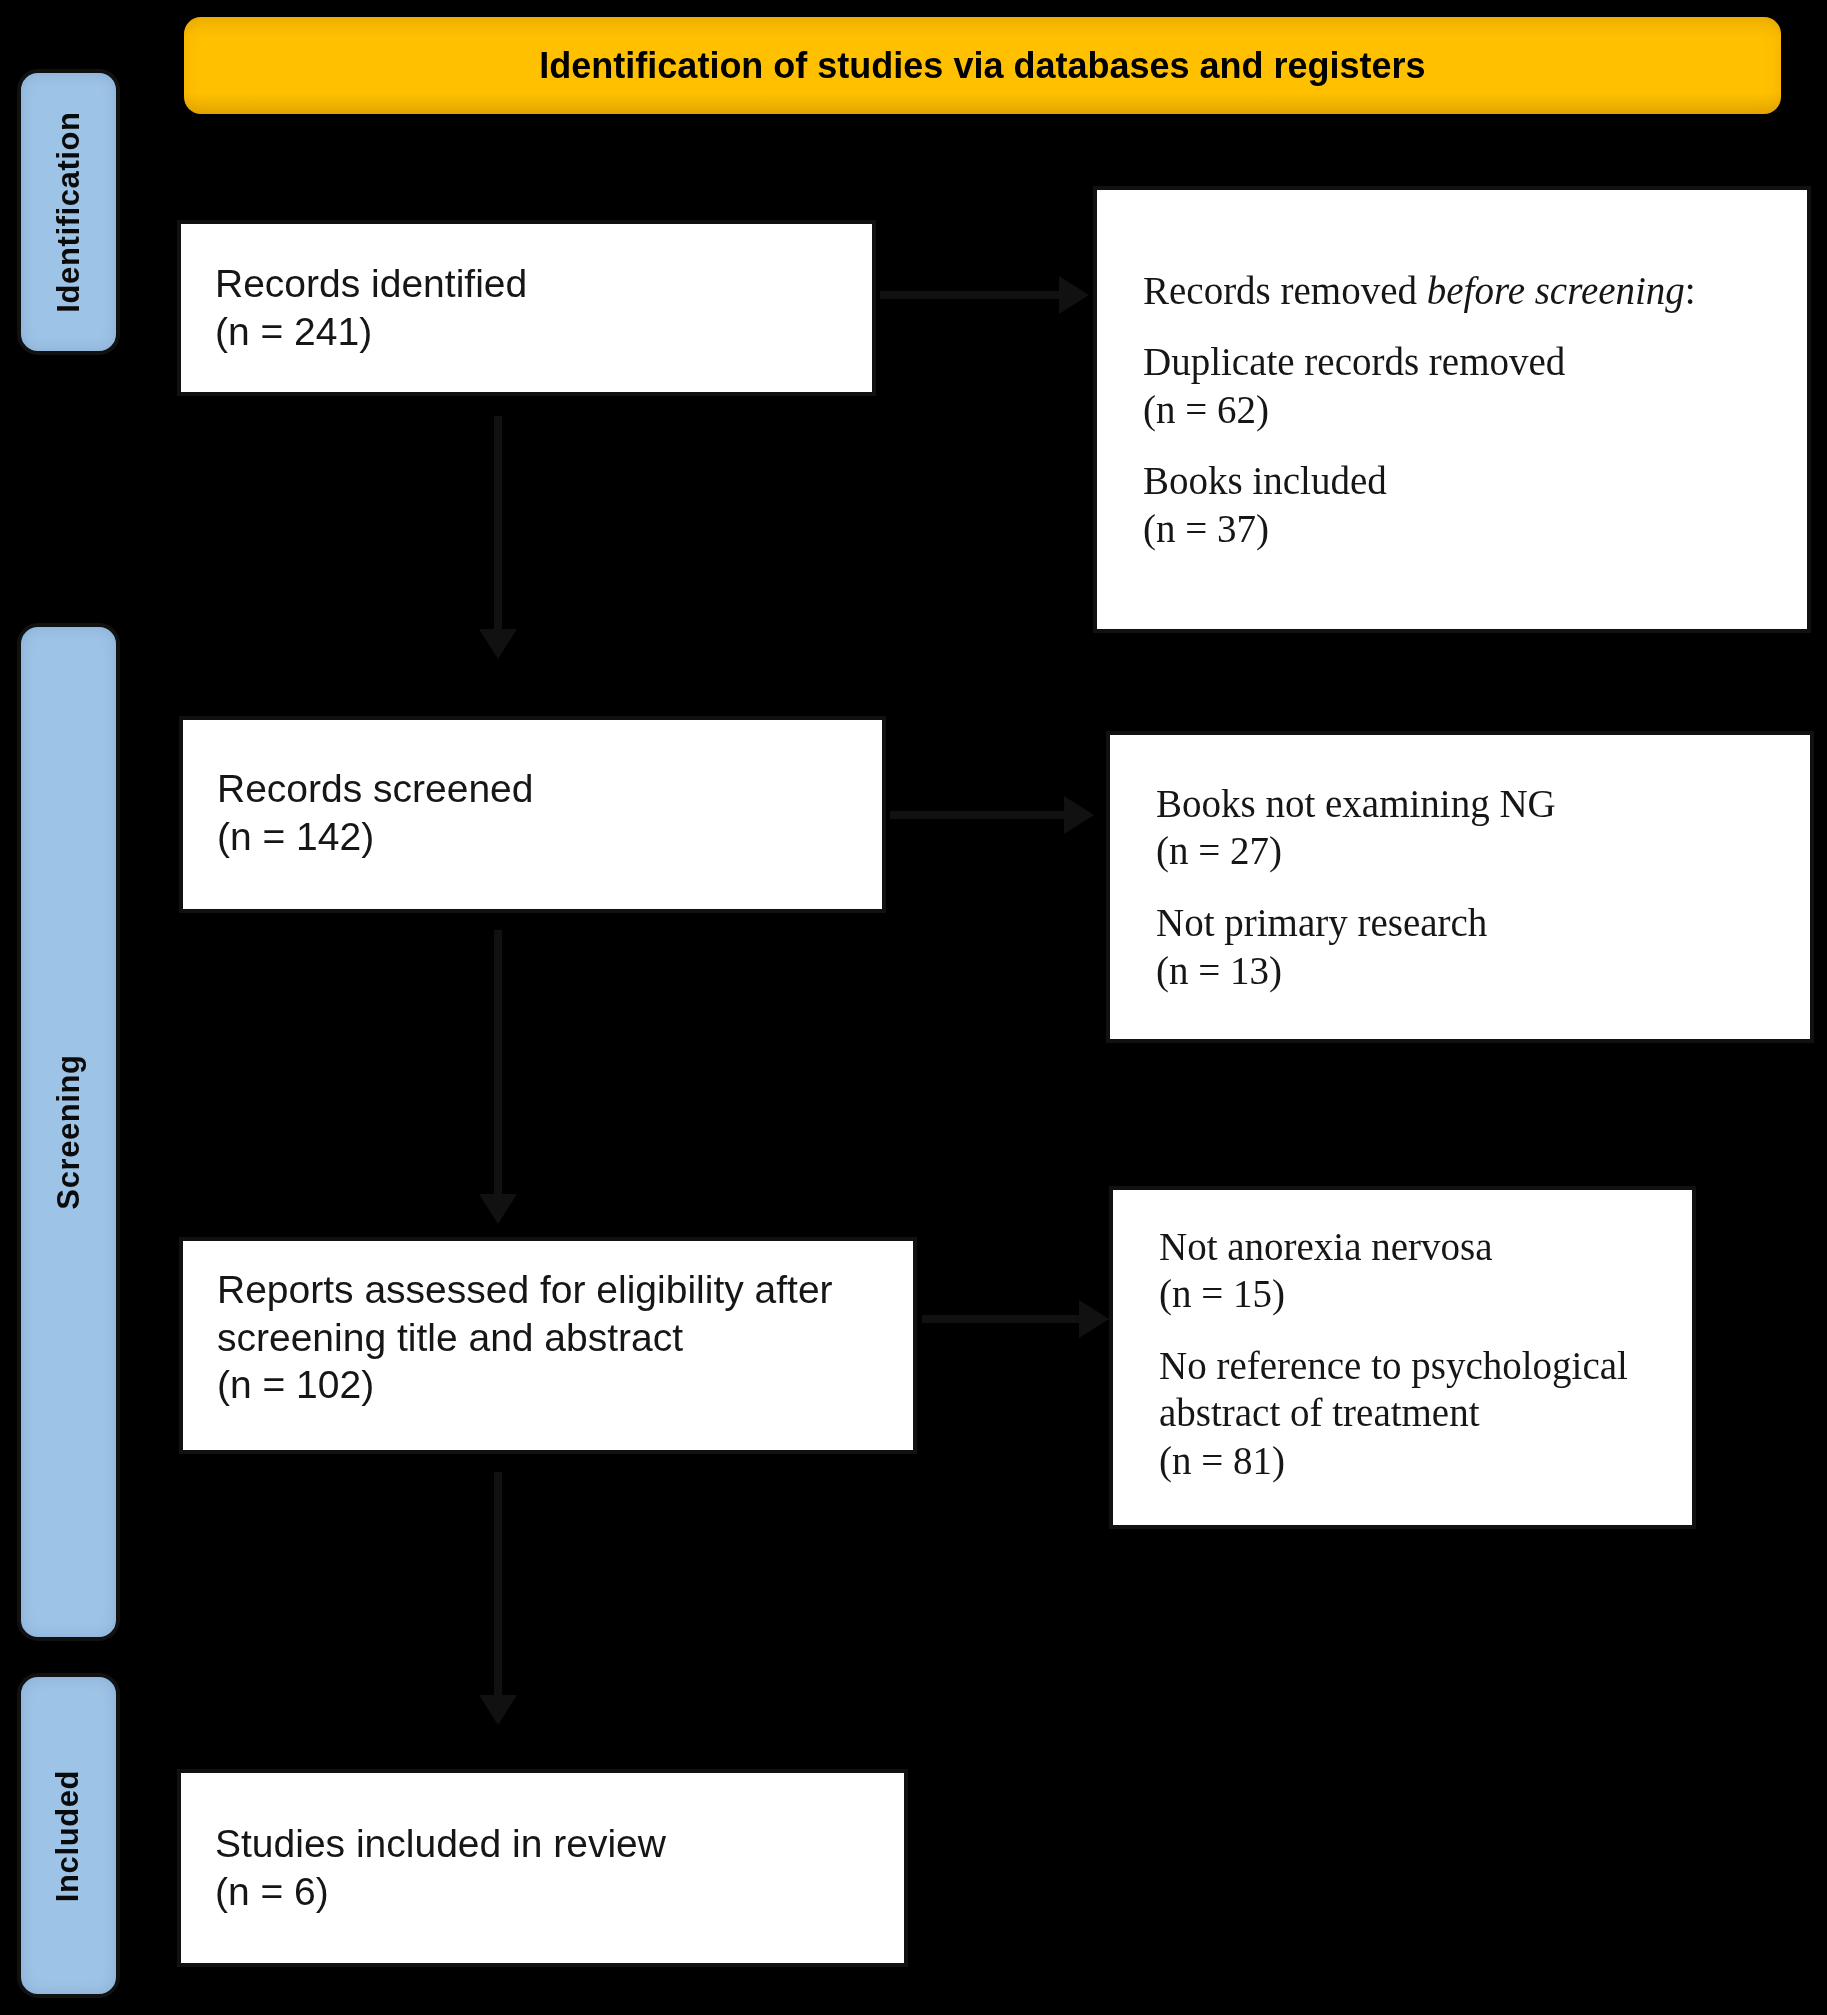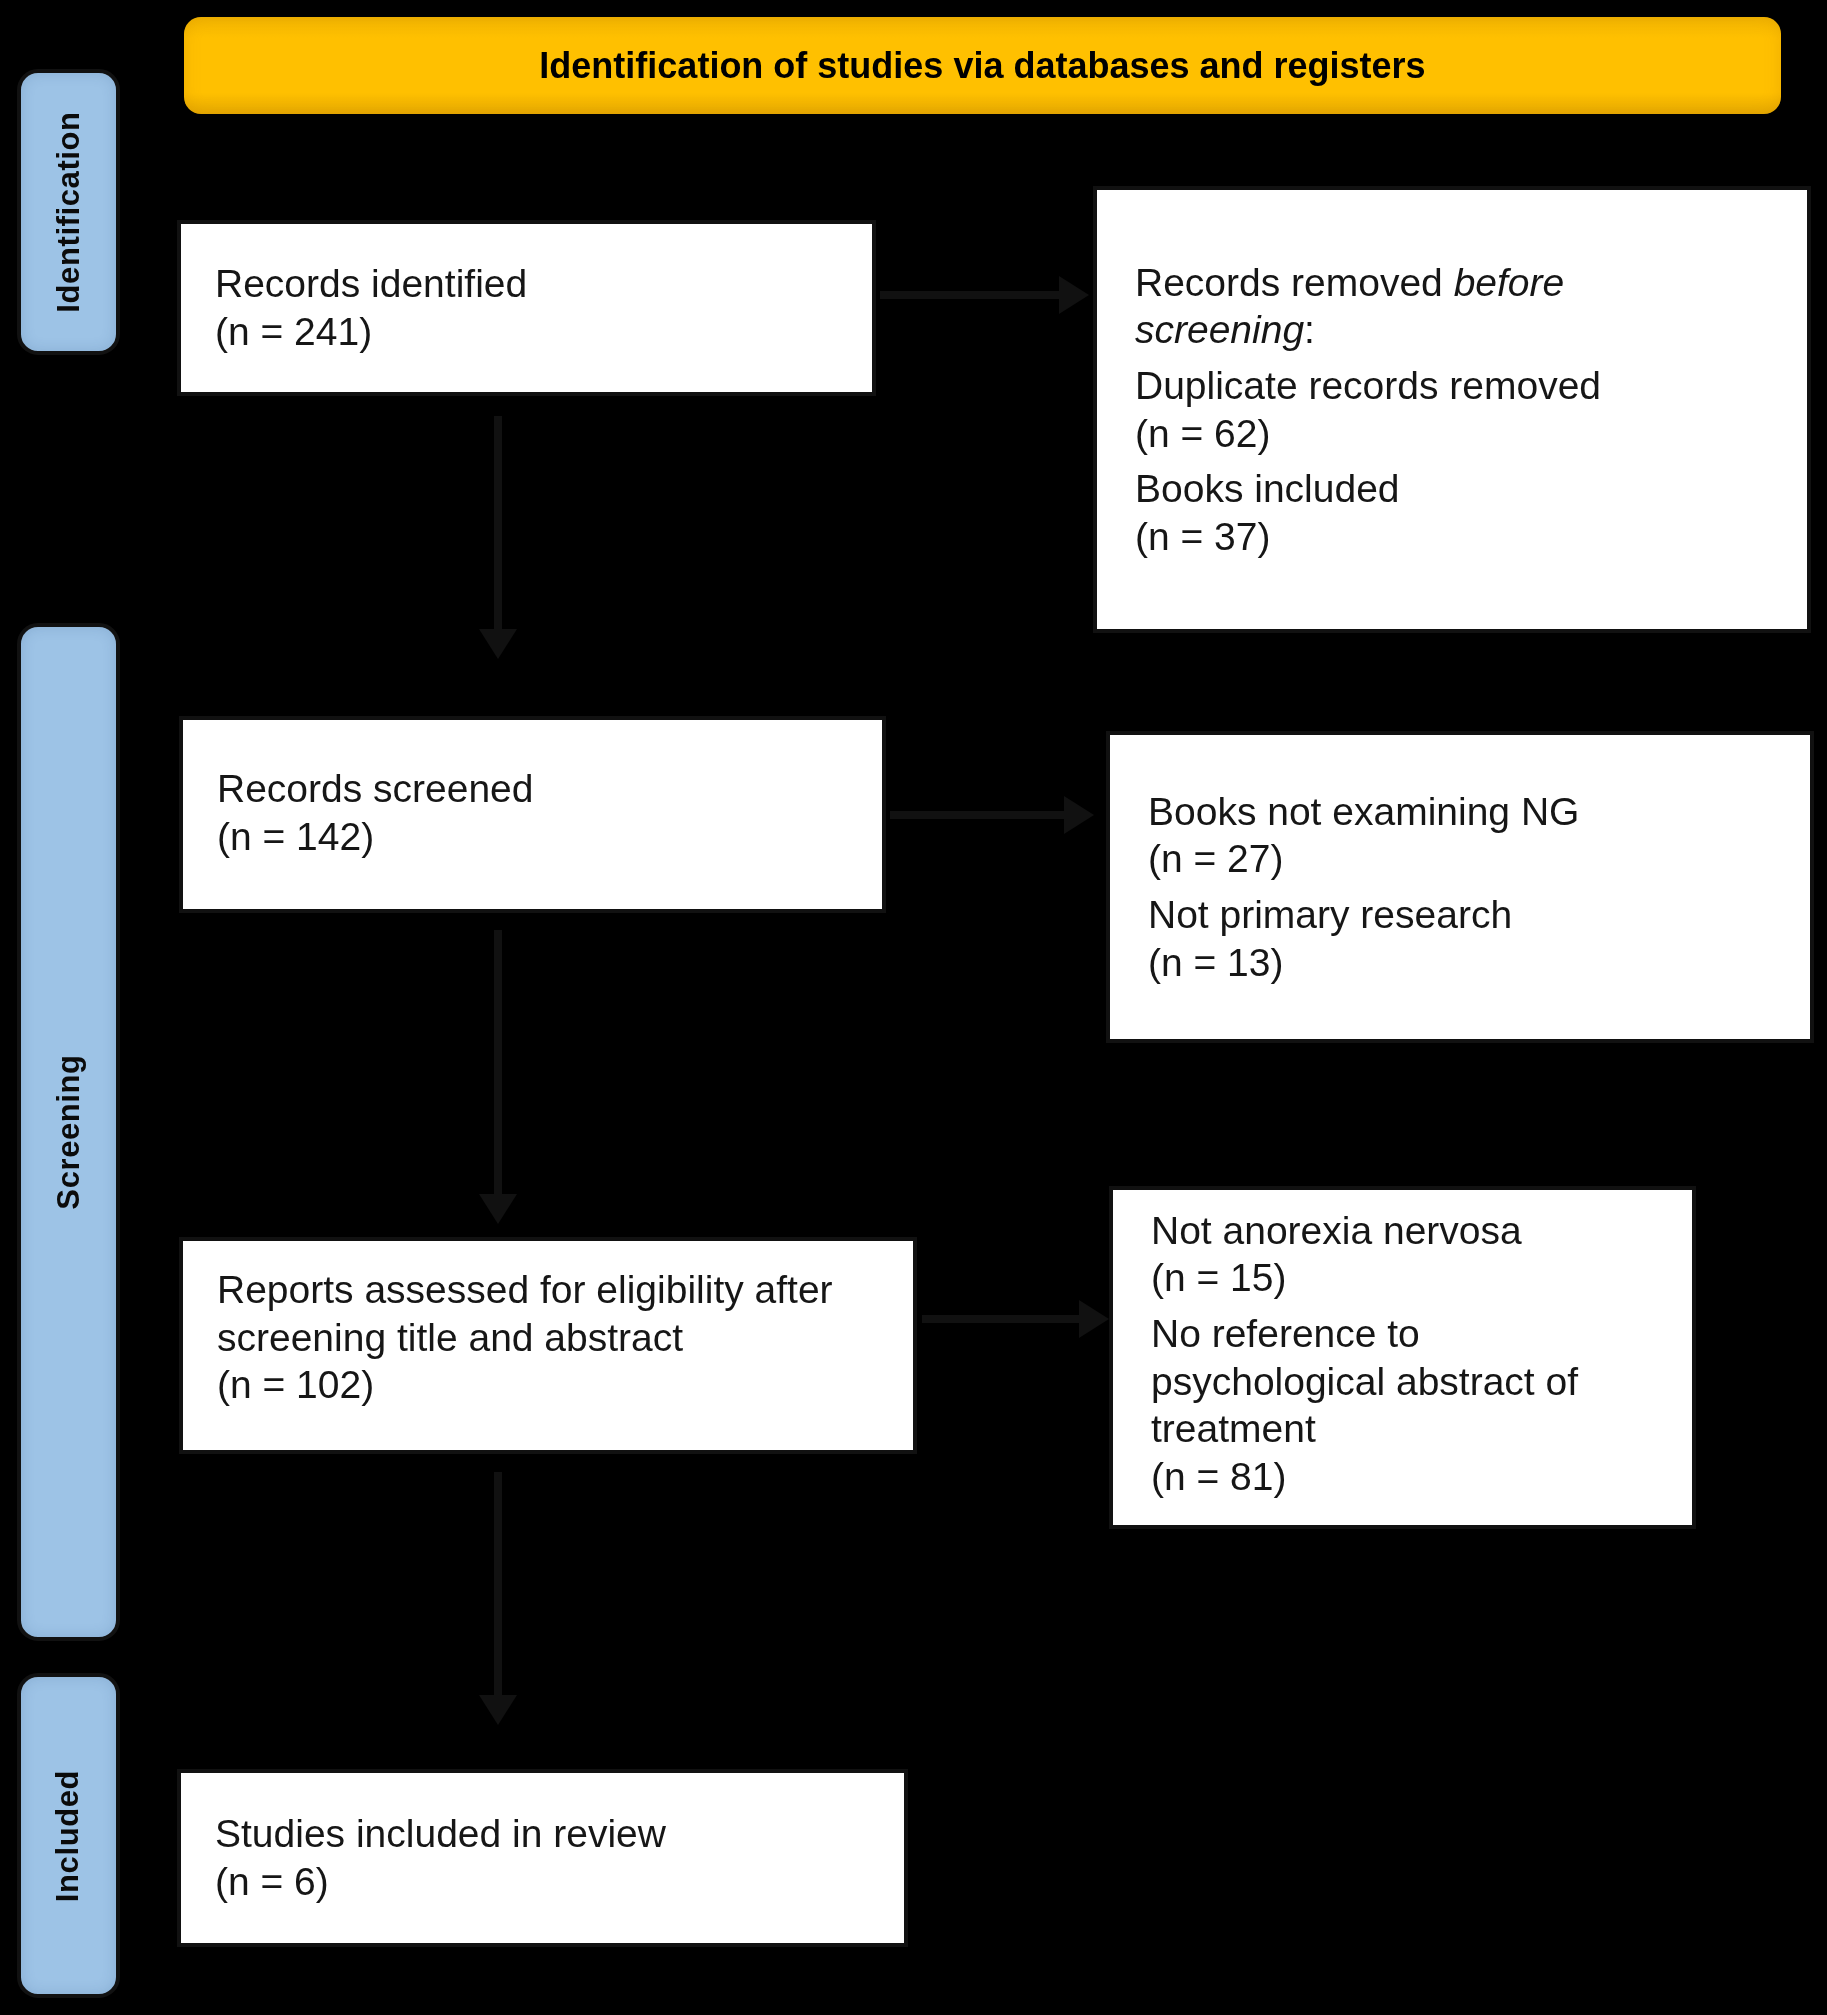--- a/index.html
+++ b/index.html
@@ -50,27 +50,27 @@
 
   
   .box{
     position:absolute;
     background:#fff;
     border:4.3px solid var(--border);
     display:flex; flex-direction:column; justify-content:center;
     font-size:39px; line-height:1.22; color:#161616;
   }
   .box .bline{ display:block; }
-  .box p.reason, .box p.heading{ margin:4px; }
+  .box p.reason, .box p.heading{ margin:12px;font-family:Liberation Serif, serif; }
   .box p + p{ margin-top:48px; }
 
   .box.l1{ left:177px;  top:220px;  width:699px; height:176px; padding:0 25px 0 34px; }
   .box.l2{ left:179px;  top:716px; width:707px; height:197px; padding:0 25px 4px 34px; }
   .box.l3{ left:179px;  top:1237px; width:738px; height:217px; padding:0 37px 16px 34px; }
-  .box.l4{ left:177px;  top:1769px; width:731px; height:178px; padding:0 25px 0 34px; }
+  .box.l4{ left:177px;  top:1769px; width:731px; height:198px; padding:0 25px 0 34px; }
 
   .box.r1{ left:1093px; top:186px;  width:718px; height:447px; padding:0 74px 0 34px; }
   .box.r2{ left:1106px; top:731px; width:708px; height:312px; padding:0 37px 0 34px; }
   .box.r3{ left:1109px; top:1186px; width:587px; height:343px; padding:0 37px 8px 34px; }
 
   
   .arrow-h{ position:absolute; height:8px; background:var(--arrow); }
   .arrow-h::after{
     content:''; position:absolute; left:100%; top:50%;
     transform:translateY(-50%);

